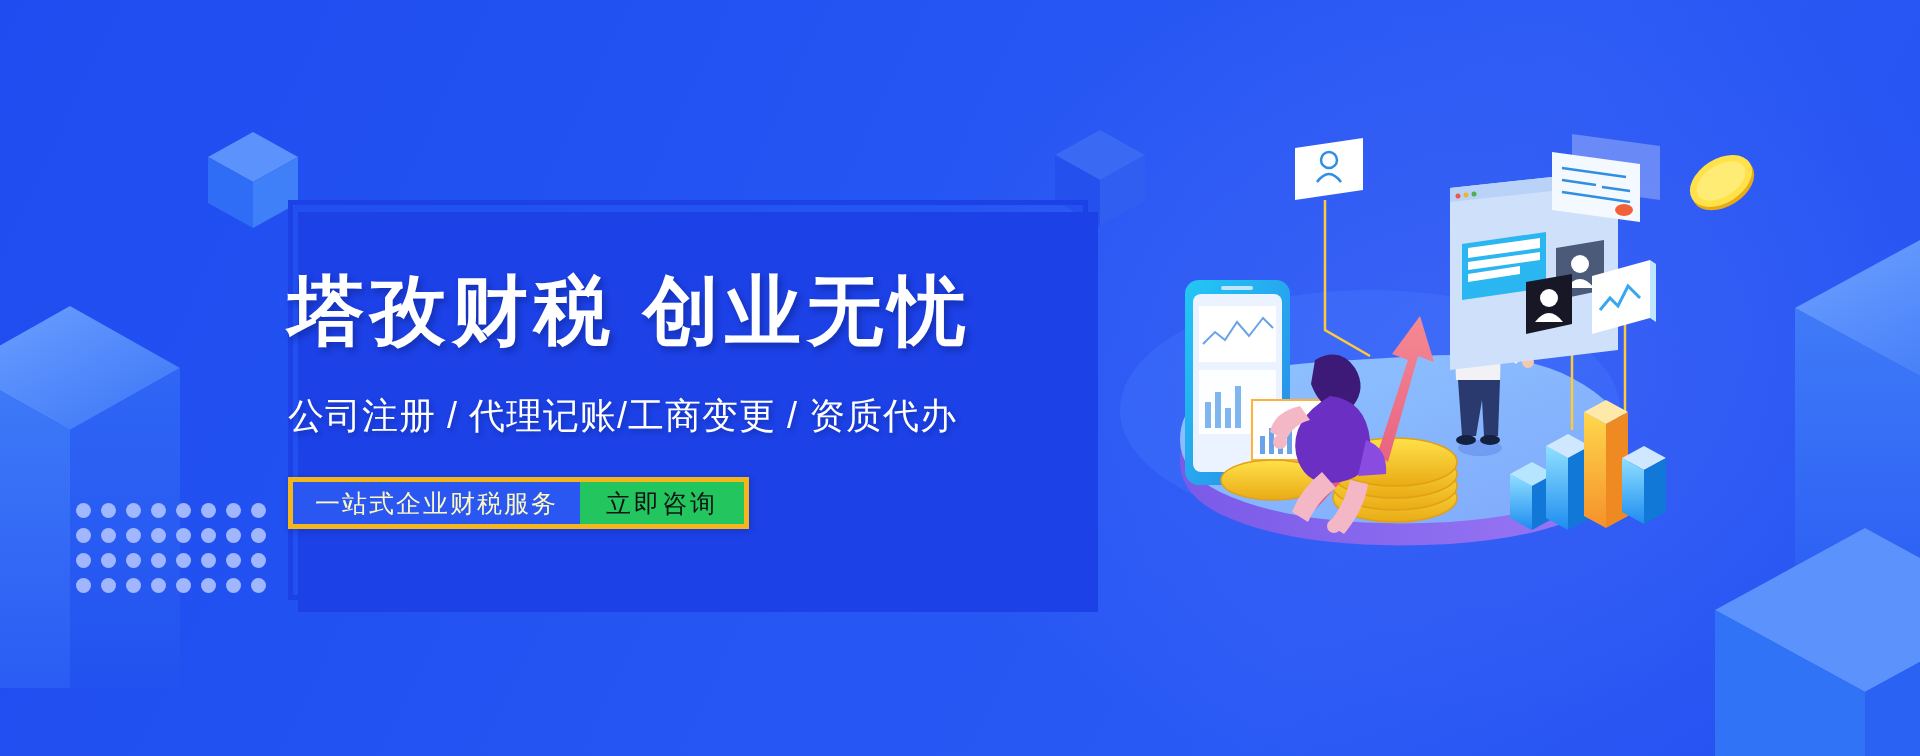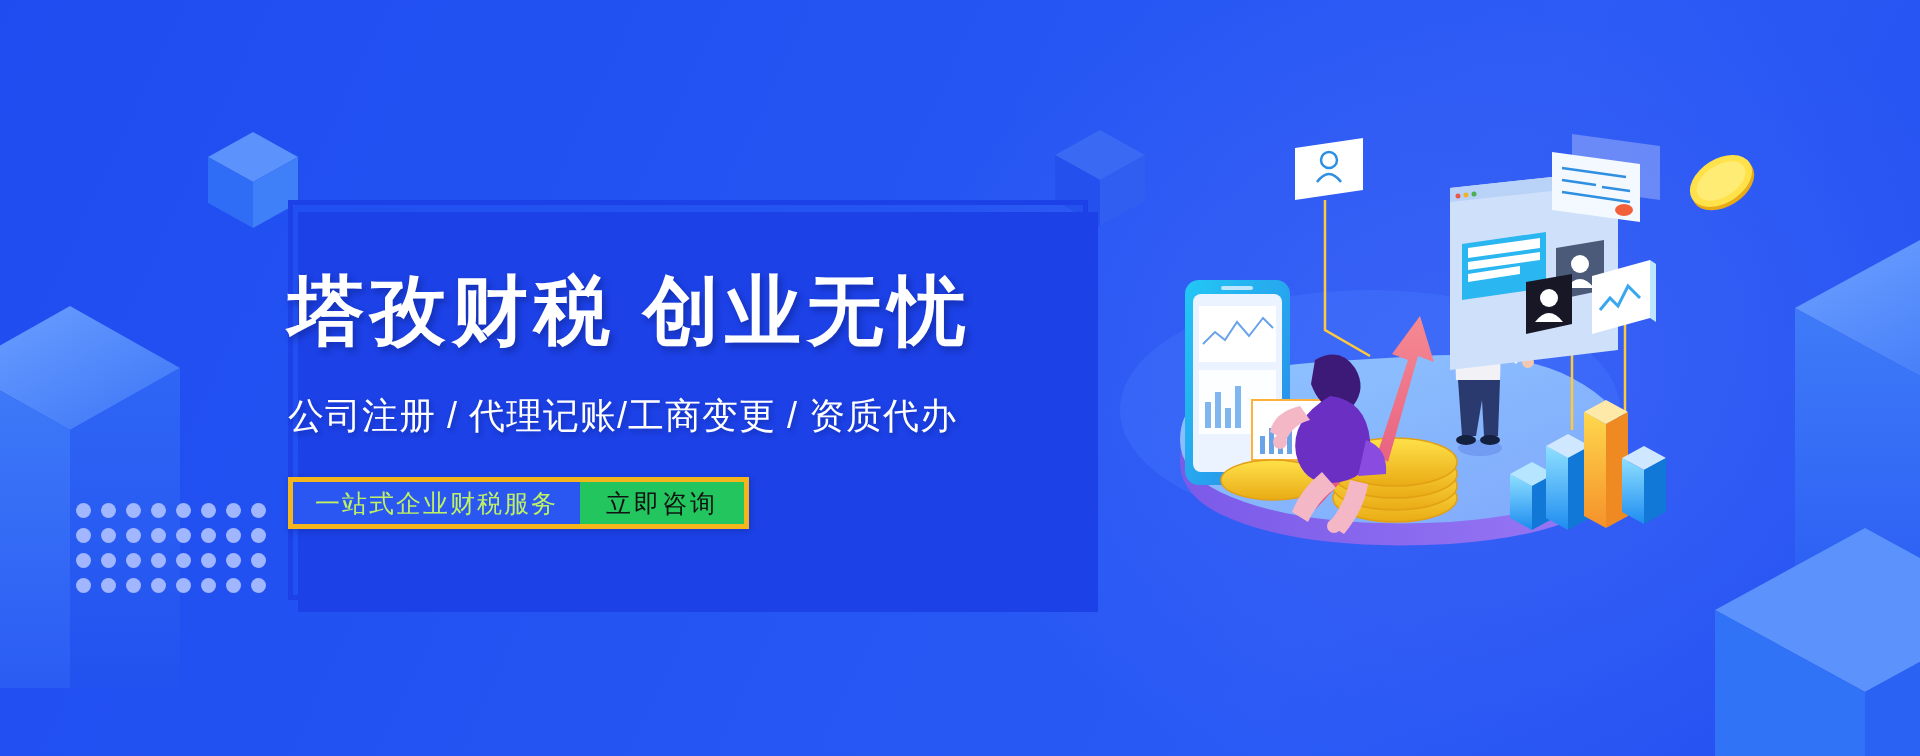--- a/index.html
+++ b/index.html
@@ -88,21 +88,21 @@
   .cta-row{
     display:flex;align-items:stretch;
     background:#f5b61c;
     padding:5px;
     height:52px;
     box-shadow:1px 2px 6px rgba(10,28,120,.3);
   }
   .cta-tagline{
     display:flex;align-items:center;justify-content:center;
     background:#2a56f2;
-    color:#bef264;
+    color:#fef9c3;
     font-size:25px;
     font-weight:500;
     letter-spacing:2px;
     padding:0 22px;
     white-space:nowrap;
   }
   .cta-button{
     display:flex;align-items:center;justify-content:center;
     background:#22c55e;
     color:#111111;

